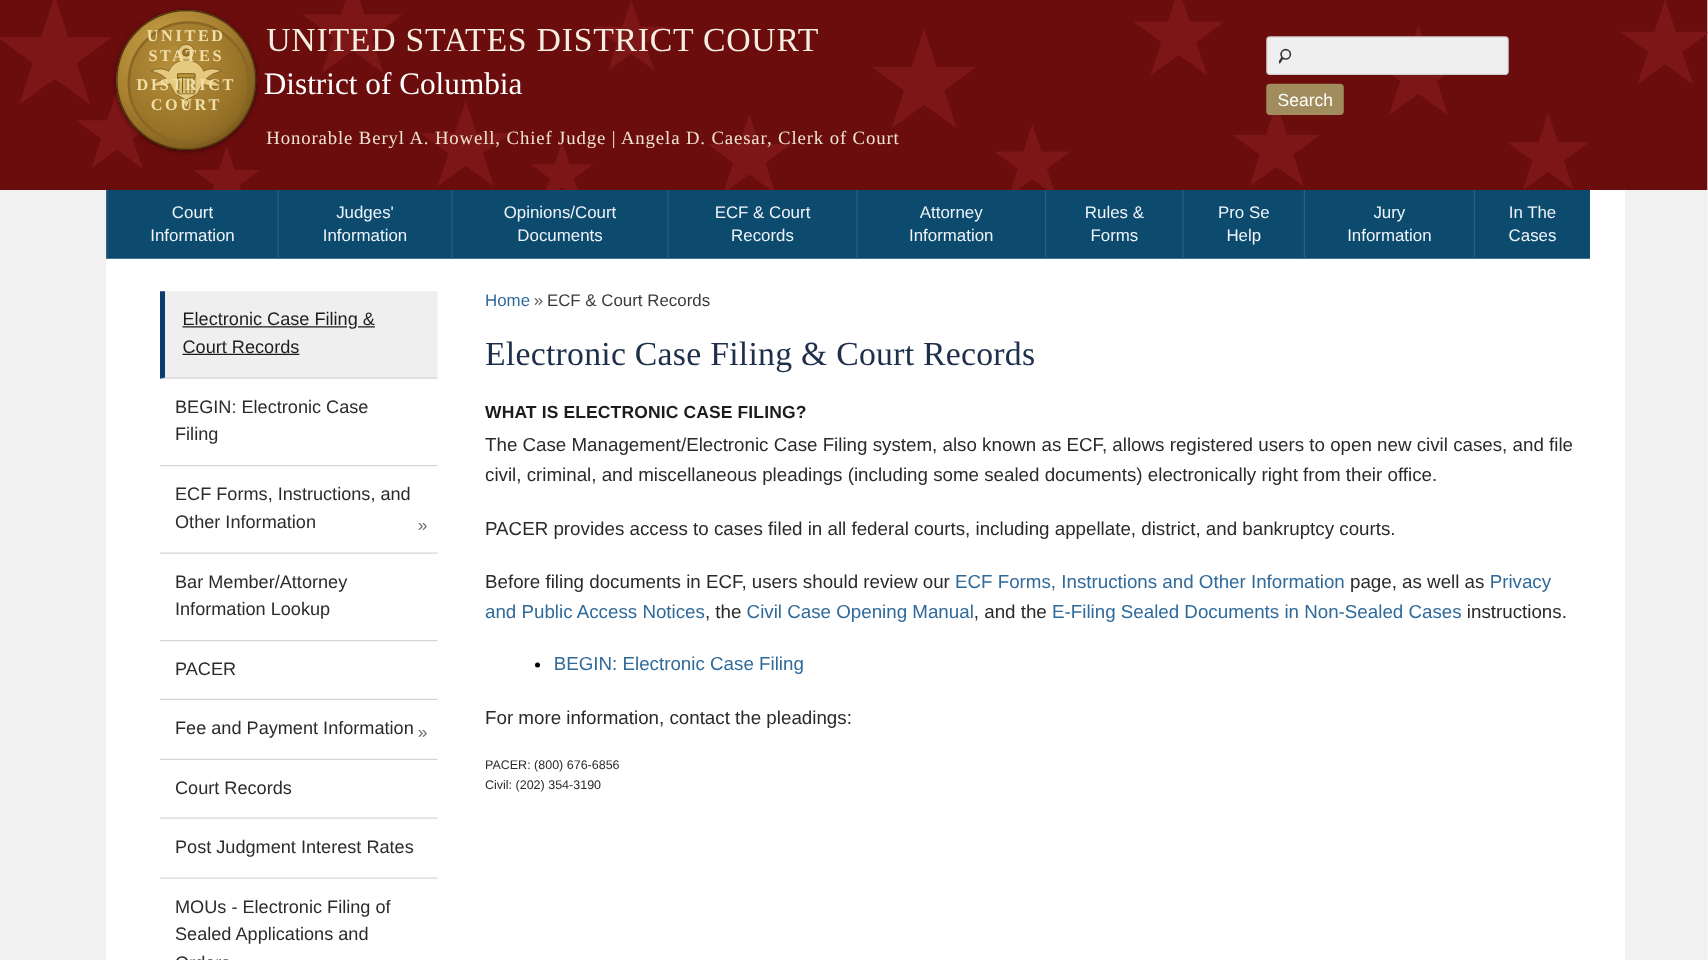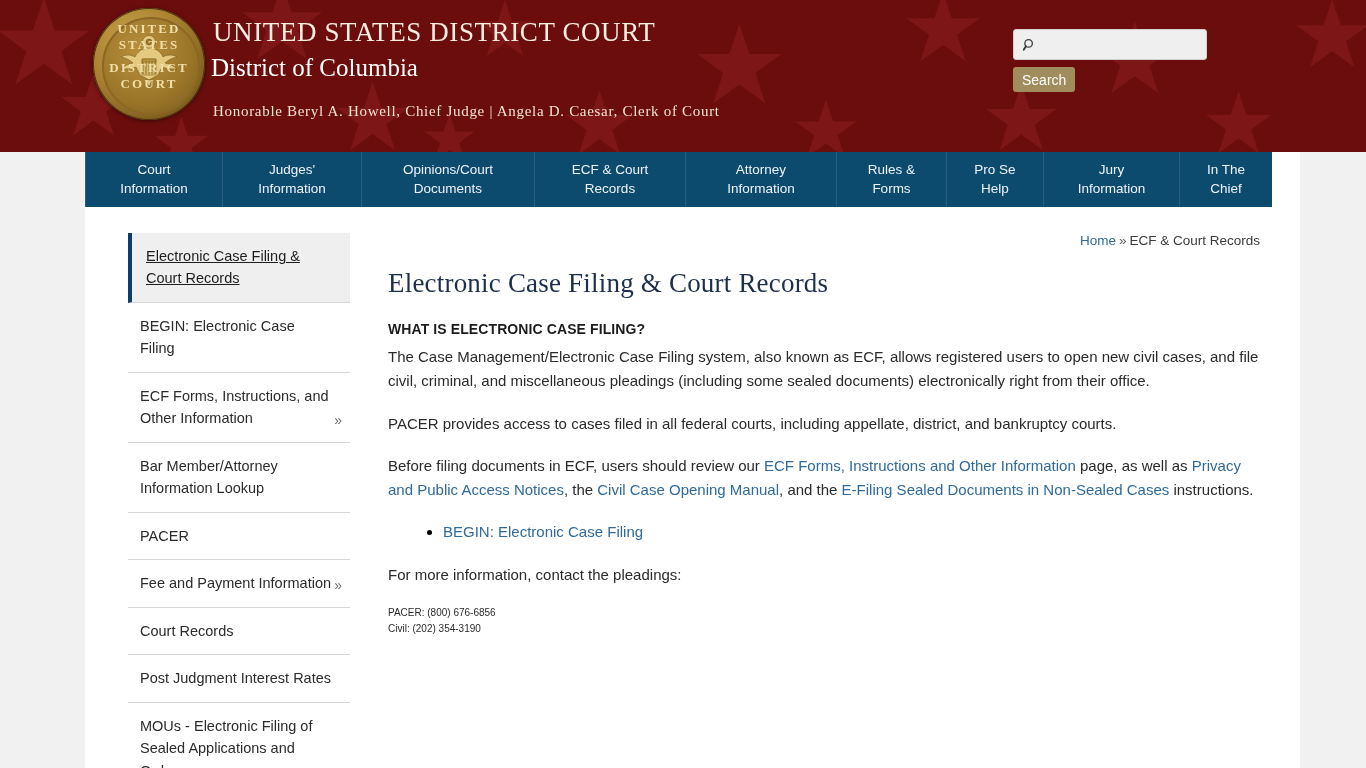--- a/index.html
+++ b/index.html
@@ -232,21 +232,20 @@
 
   .main {
     flex: 1 1 auto;
     padding: 0 40px 0 38px;
     box-sizing: border-box;
   }
   .breadcrumb {
     font-size: 13.5px;
     color: #3b3b3b;
     margin-bottom: 4px;
-    text-align: right;
   }
   .breadcrumb a {
     color: #2f6a9b;
     text-decoration: none;
   }
   .breadcrumb .sep { color: #5a5a5a; padding: 0 3px; }
 
   h1.page-title {
     font-family: "Liberation Serif", serif;
     font-weight: normal;
@@ -366,21 +365,21 @@
       <div class="navitem" style="width: 110px;">
         <span><span>Rules &amp;</span><br><span>Forms</span></span>
       </div>
       <div class="navitem" style="width: 97px;">
         <span><span>Pro Se</span><br><span>Help</span></span>
       </div>
       <div class="navitem" style="width: 136px;">
         <span><span>Jury</span><br><span>Information</span></span>
       </div>
       <div class="navitem" style="width: 92px;">
-        <span><span>In The</span><br><span>Chief</span></span>
+        <span><span>In The</span><br><span>Cases</span></span>
       </div>
     </nav>
 
   <div class="cols">
 
     <aside class="sidebar">
       <div class="side-list" id="sidelist">
           <div class="side-item active" style="border-left-color: rgb(11, 61, 110);"><span class="side-label">Electronic Case Filing &amp; Court Records</span></div>
           <div class="side-item"><span class="side-label">BEGIN: Electronic Case Filing</span></div>
           <div class="side-item"><span class="side-label">ECF Forms, Instructions, and Other Information</span><span class="chev">»</span></div>

